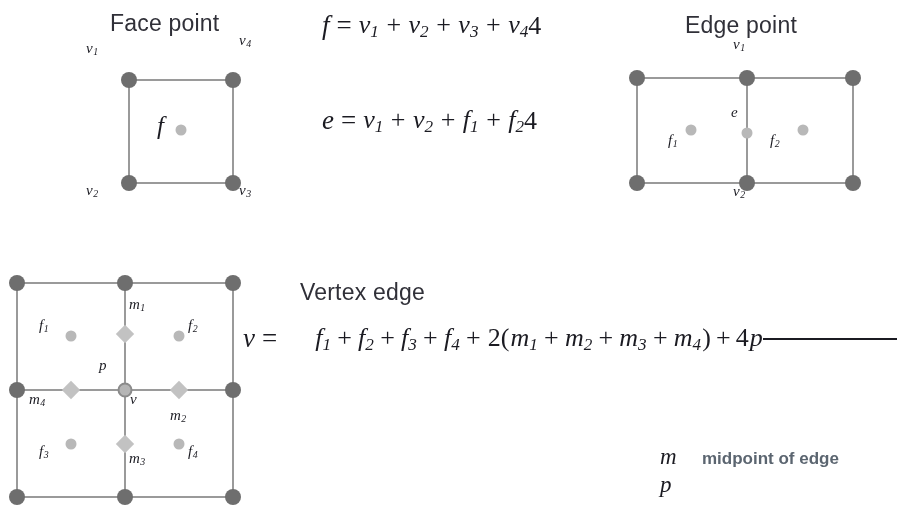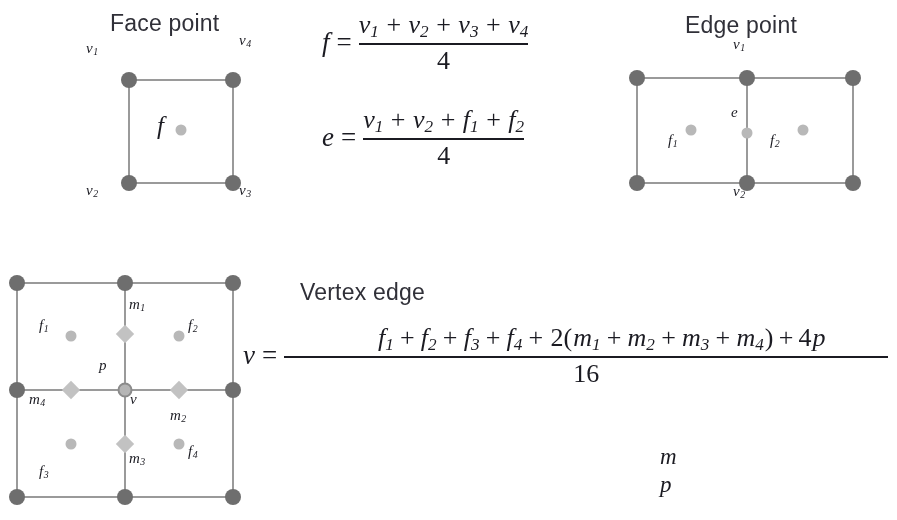--- a/index.html
+++ b/index.html
@@ -58,21 +58,20 @@
   }
   .frac .eq {
     font-family: "Liberation Serif", serif;
     font-style: normal;
     font-size: 27px;
     color: #1b1b22;
     margin-right: 7px;
   }
   .frac .stack {
     display: flex;
-    flex-direction: column;
     align-items: center;
   }
   .frac .num, .frac .den {
     font-family: "Liberation Serif", serif;
     font-style: italic;
     font-size: 26px;
     color: #1b1b22;
     line-height: 1.12;
     white-space: nowrap;
     text-align: center;
@@ -264,21 +263,21 @@
   <div class="mid-diamond" style="left:125px; top:444px;"></div>
   <div class="mid-diamond" style="left:71px; top:390px;"></div>
 
   <div class="face-dot" style="left:71px; top:336px;"></div>
   <div class="face-dot" style="left:179px; top:336px;"></div>
   <div class="face-dot" style="left:71px; top:444px;"></div>
   <div class="face-dot" style="left:179px; top:444px;"></div>
 
   <div class="varlbl" style="left:39px; top:317px;"><span>f</span><sub>1</sub></div>
   <div class="varlbl" style="left:188px; top:317px;"><span>f</span><sub>2</sub></div>
-  <div class="varlbl" style="left:39px; top:443px;margin-top:20px;"><span>f</span><sub>3</sub></div>
+  <div class="varlbl" style="left:39px; top:443px;"><span>f</span><sub>3</sub></div>
   <div class="varlbl" style="left:188px; top:443px;"><span>f</span><sub>4</sub></div>
 
   <div class="varlbl" style="left:129px; top:296px;"><span>m</span><sub>1</sub></div>
   <div class="varlbl" style="left:170px; top:407px;"><span>m</span><sub>2</sub></div>
   <div class="varlbl" style="left:129px; top:450px;"><span>m</span><sub>3</sub></div>
   <div class="varlbl" style="left:29px; top:391px;"><span>m</span><sub>4</sub></div>
 
   <div class="varlbl" style="left:99px; top:357px;">p</div>
   <div class="varlbl" style="left:130px; top:391px;">v</div>
 </div>
@@ -291,17 +290,18 @@
   <span class="stack">
     <span class="num">f<sub>1</sub><span class="op"> + </span>f<sub>2</sub><span class="op"> + </span>f<sub>3</sub><span class="op"> + </span>f<sub>4</sub><span class="op"> + </span><span class="op">2(</span>m<sub>1</sub><span class="op"> + </span>m<sub>2</sub><span class="op"> + </span>m<sub>3</sub><span class="op"> + </span>m<sub>4</sub><span class="op">) + 4</span>p</span>
     <span class="bar"></span>
     <span class="den">16</span>
   </span>
 </div>
 
 <div id="legend">
   <div class="legend-row">
     <span class="legend-sym">m</span>
+    <span class="legend-txt">midpoint of edge</span>
   </div>
   <div class="legend-row">
     <span class="legend-sym">p</span>
   </div>
 </div>
 
 </body></html>

